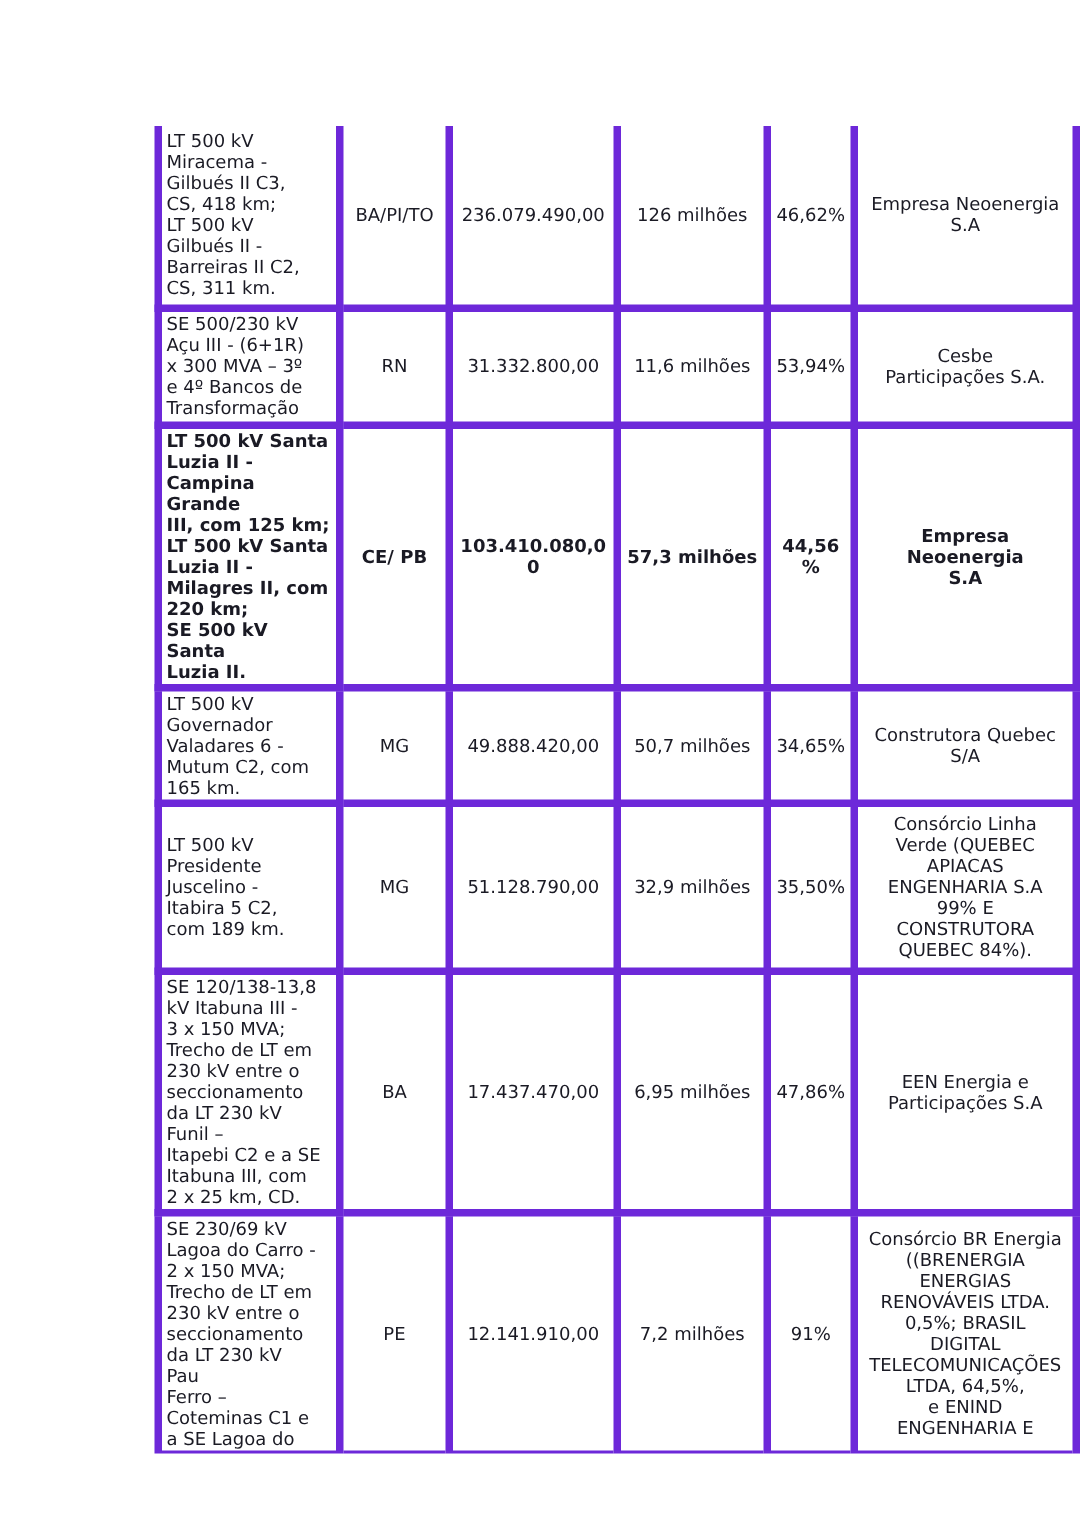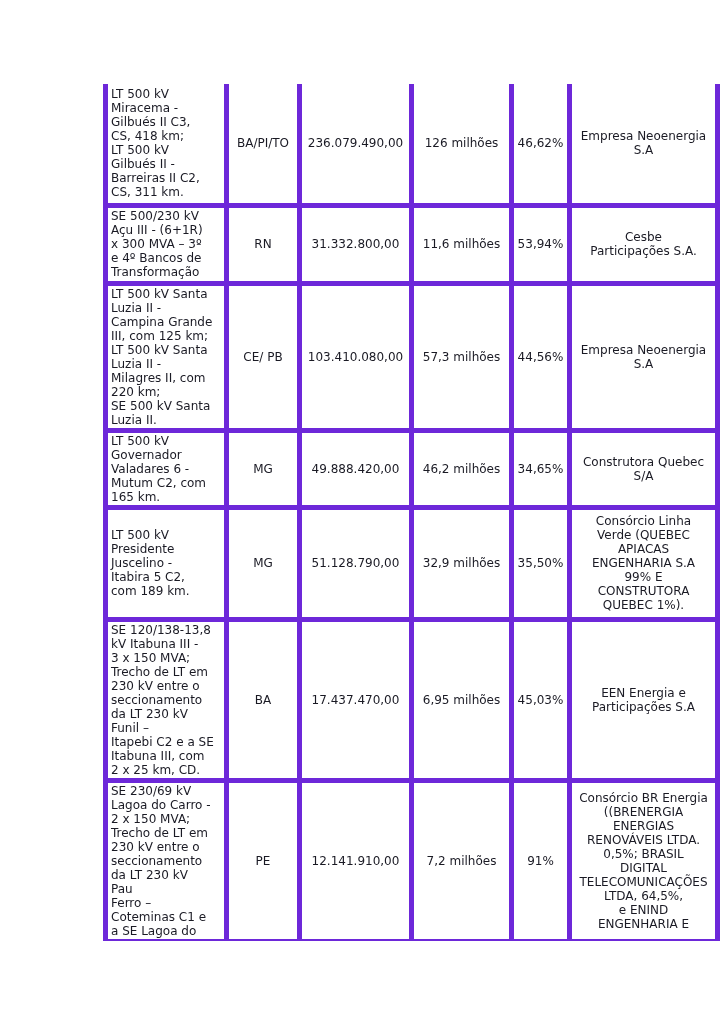--- a/index.html
+++ b/index.html
@@ -51,21 +51,21 @@
   col.c-desc   { width: 121px; }
   col.c-state  { width: 73px;  }
   col.c-value  { width: 112px; }
   col.c-rap    { width: 100px; }
   col.c-disc   { width: 58px;  }
   col.c-winner { width: 148px; }
 
   
   tr.row-1 { height: 121px; }
   tr.row-2 { height: 78px;  }
-  tr.row-3 { height: 145px; }
+  tr.row-3 { height: 145px; font-weight: bold; }
   tr.row-4 { height: 72px;  }
   tr.row-5 { height: 112px; }
   tr.row-6 { height: 158px; }
   tr.row-7 { height: 124px; }
 </style>
 </head>
 <body>
 
 <div class="page">
   <table class="auction">
@@ -126,59 +126,59 @@
 S.A</td>
       </tr>
       <tr class="row-4">
         <td class="col-desc">LT 500 kV
 Governador
 Valadares 6 -
 Mutum C2, com
 165 km.</td>
         <td class="col-state">MG</td>
         <td class="col-value">49.888.420,00</td>
-        <td class="col-rap">46,2 milhões</td>
+        <td class="col-rap">50,7 milhões</td>
         <td class="col-disc">34,65%</td>
         <td class="col-winner">Construtora Quebec
 S/A</td>
       </tr>
       <tr class="row-5">
         <td class="col-desc">LT 500 kV
 Presidente
 Juscelino -
 Itabira 5 C2,
 com 189 km.</td>
         <td class="col-state">MG</td>
         <td class="col-value">51.128.790,00</td>
         <td class="col-rap">32,9 milhões</td>
         <td class="col-disc">35,50%</td>
         <td class="col-winner">Consórcio Linha
 Verde (QUEBEC
 APIACAS
 ENGENHARIA S.A
 99% E
 CONSTRUTORA
-QUEBEC 1%).</td>
+QUEBEC 84%).</td>
       </tr>
       <tr class="row-6">
         <td class="col-desc">SE 120/138-13,8
 kV Itabuna III -
 3 x 150 MVA;
 Trecho de LT em
 230 kV entre o
 seccionamento
 da LT 230 kV
 Funil –
 Itapebi C2 e a SE
 Itabuna III, com
 2 x 25 km, CD.</td>
         <td class="col-state">BA</td>
         <td class="col-value">17.437.470,00</td>
         <td class="col-rap">6,95 milhões</td>
-        <td class="col-disc">45,03%</td>
+        <td class="col-disc">47,86%</td>
         <td class="col-winner">EEN Energia e
 Participações S.A</td>
       </tr>
       <tr class="row-7">
         <td class="col-desc">SE 230/69 kV
 Lagoa do Carro -
 2 x 150 MVA;
 Trecho de LT em
 230 kV entre o
 seccionamento

